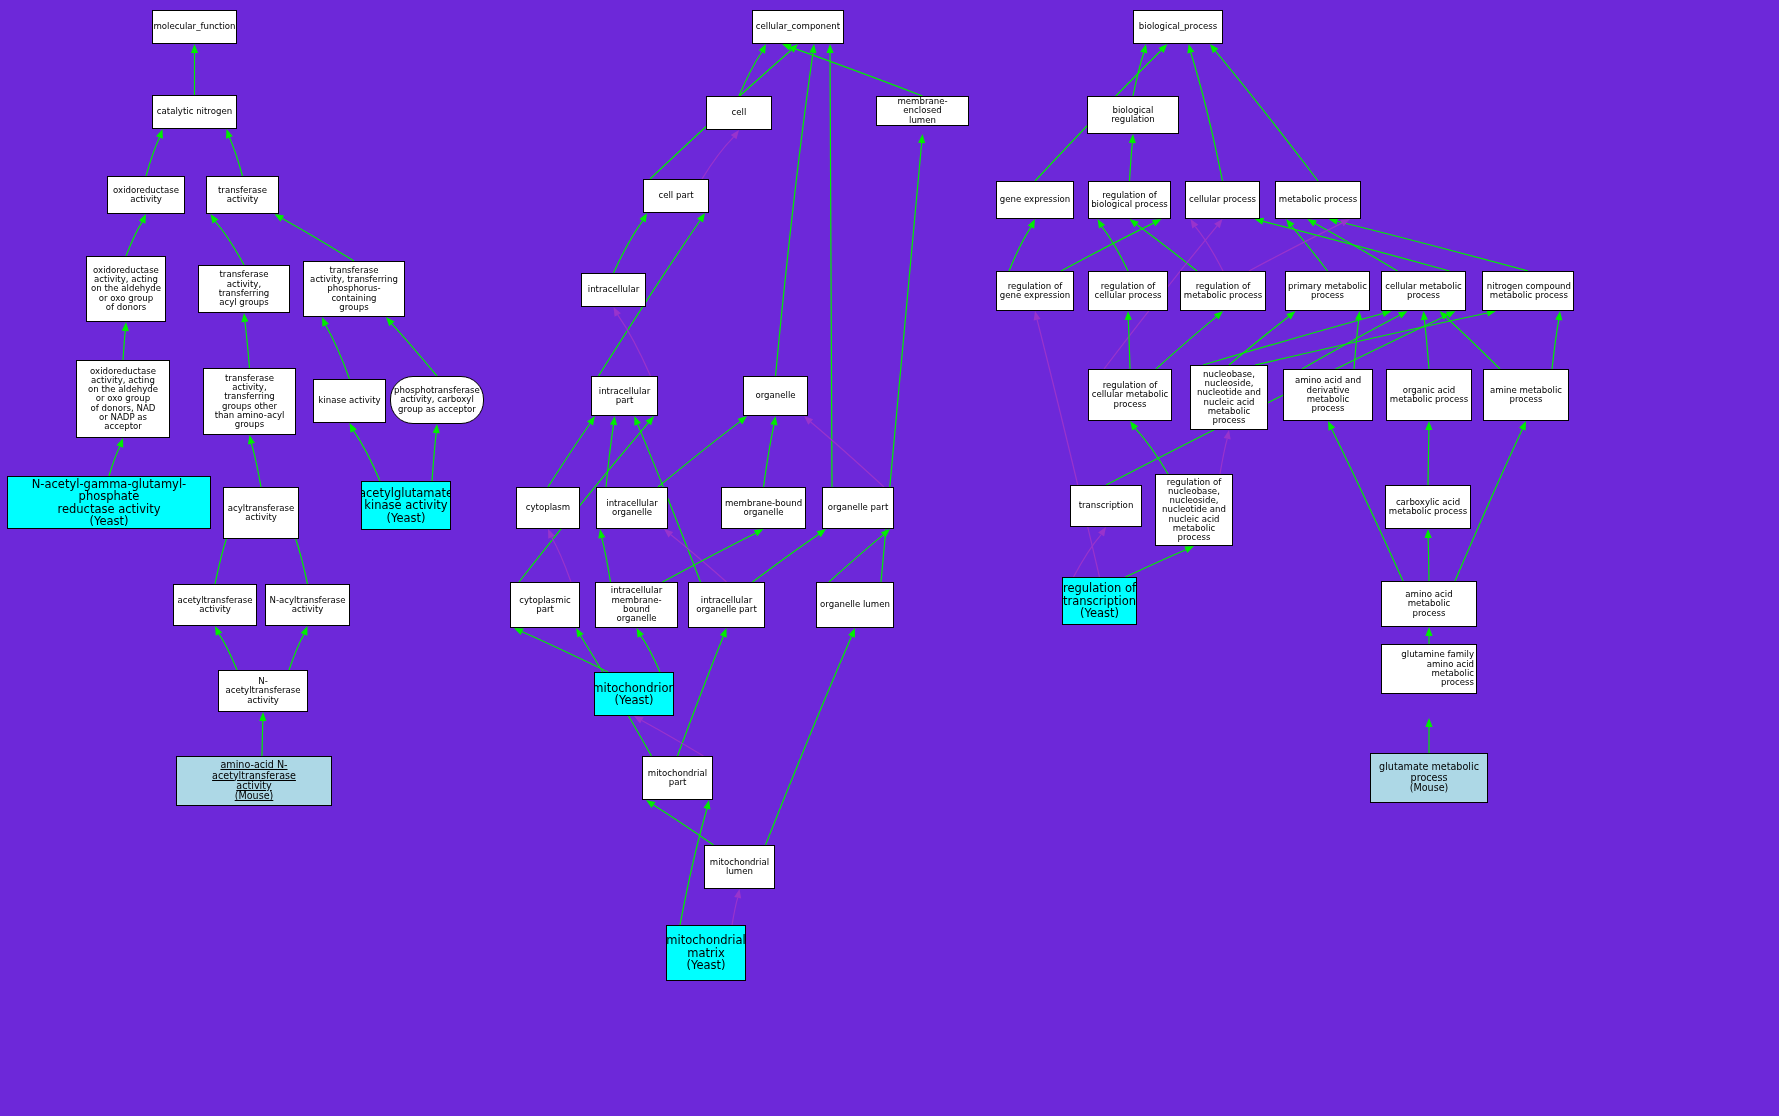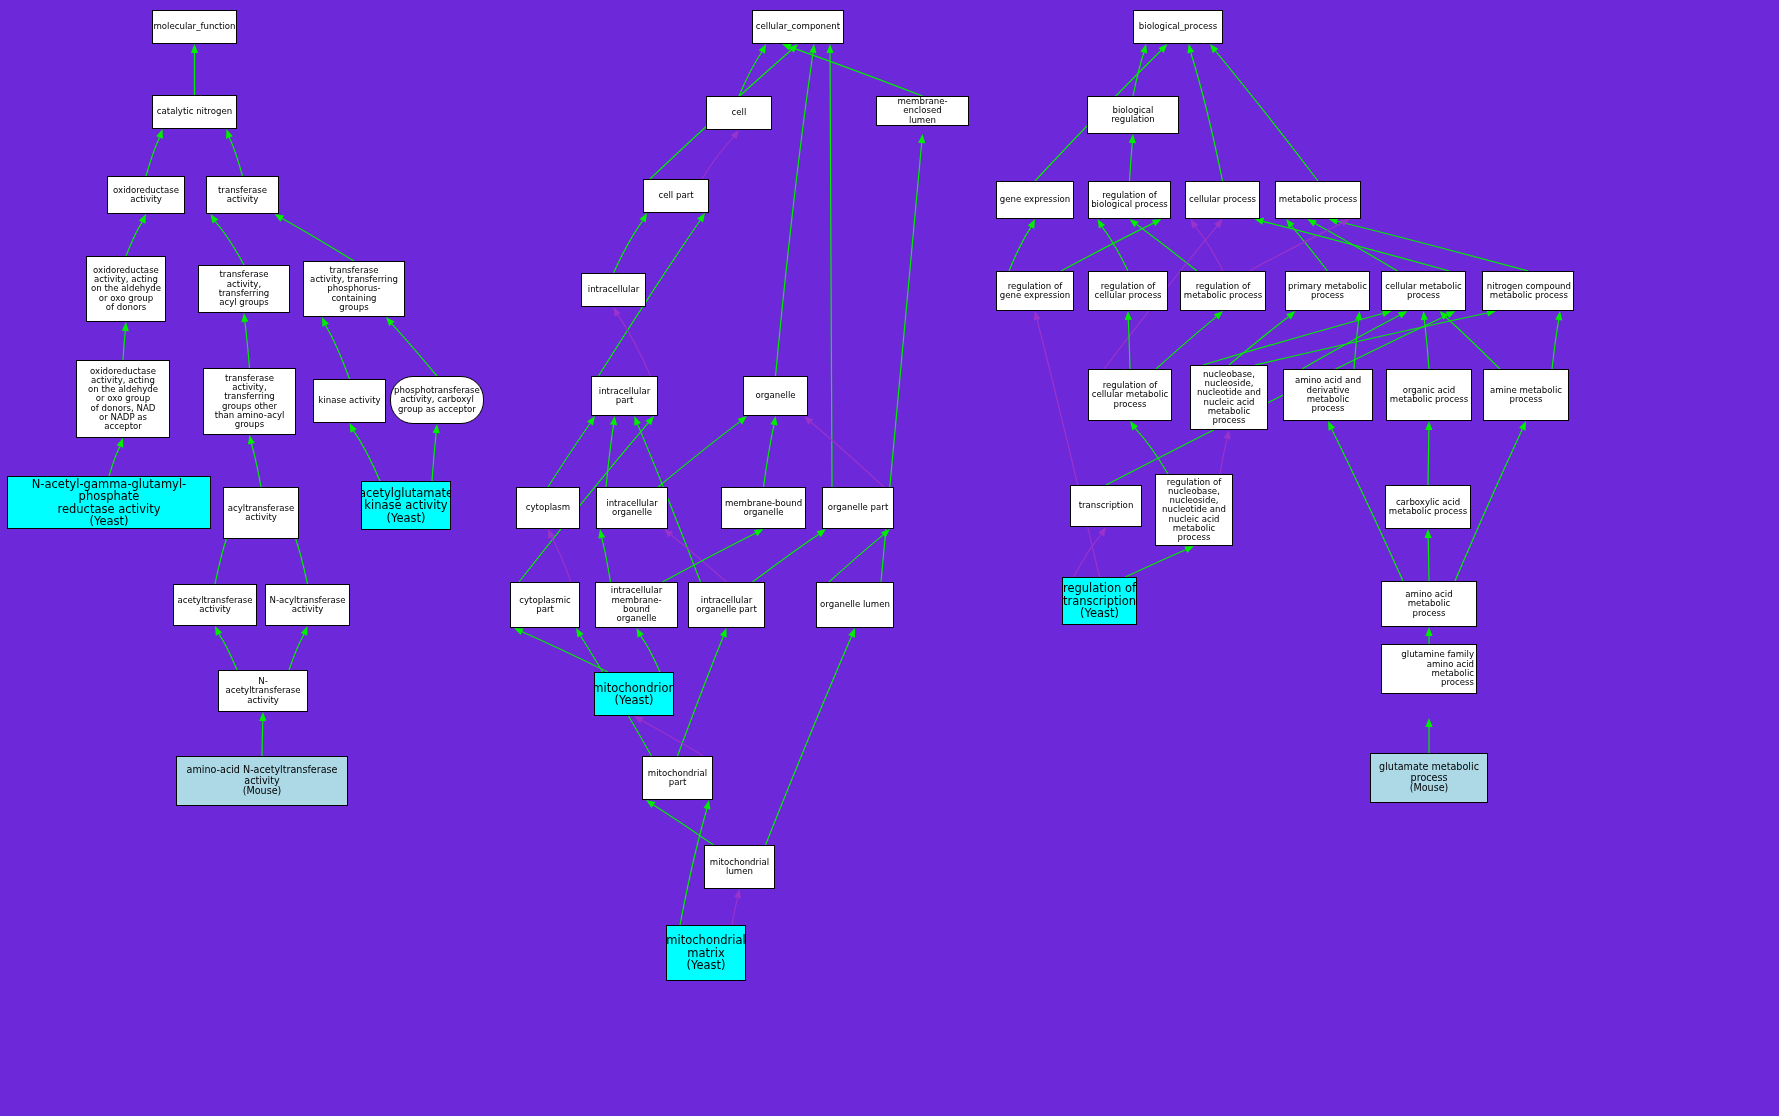--- a/index.html
+++ b/index.html
@@ -275,21 +275,21 @@
 activity</span>
       </div>
       <div class="node sm" style="left: 265px; top: 584px; width: 85px; height: 42px;">
         <span class="lbl">N-acyltransferase
 activity</span>
       </div>
       <div class="node sm" style="left: 218px; top: 670px; width: 90px; height: 42px;">
         <span class="lbl">N-acetyltransferase
 activity</span>
       </div>
-      <div class="node md mouse" style="left: 176px; top: 756px; width: 172px; height: 50px;">
+      <div class="node md mouse" style="left: 176px; top: 756px; width: 156px; height: 50px; text-decoration: underline;">
         <span class="lbl">amino-acid N-acetyltransferase
 activity
 (Mouse)</span>
       </div>
       <div class="node sm" style="left: 752px; top: 10px; width: 92px; height: 34px;">
         <span class="lbl">cellular_component</span>
       </div>
       <div class="node sm" style="left: 706px; top: 96px; width: 66px; height: 34px;">
         <span class="lbl">cell</span>
       </div>

